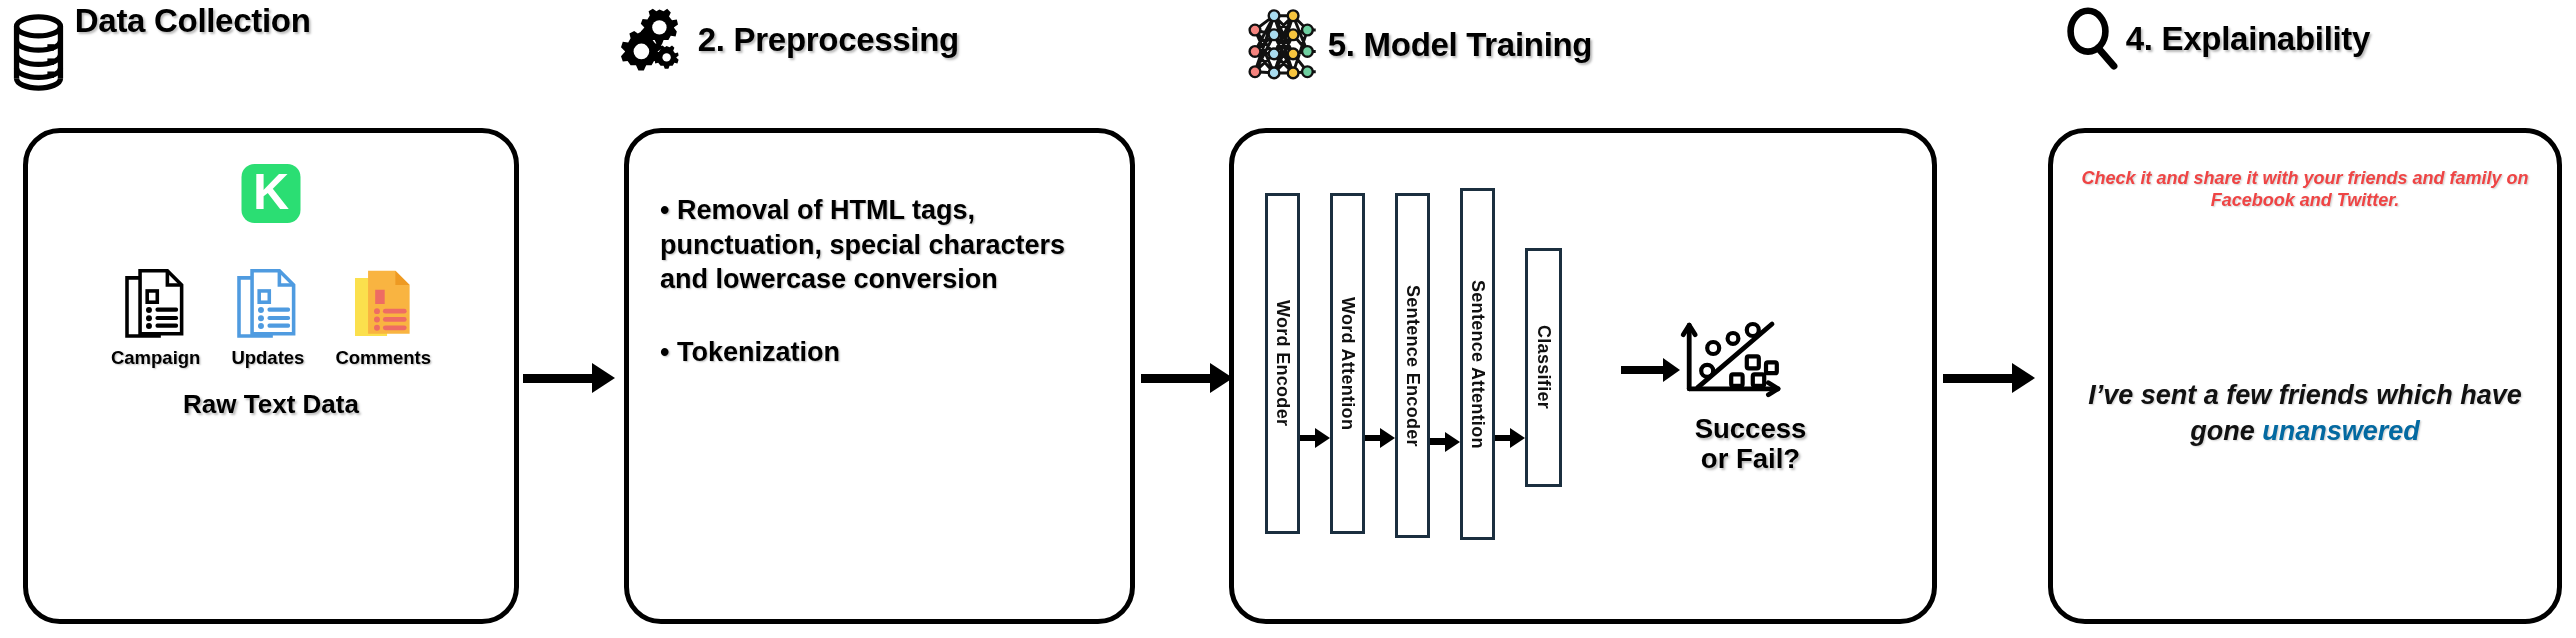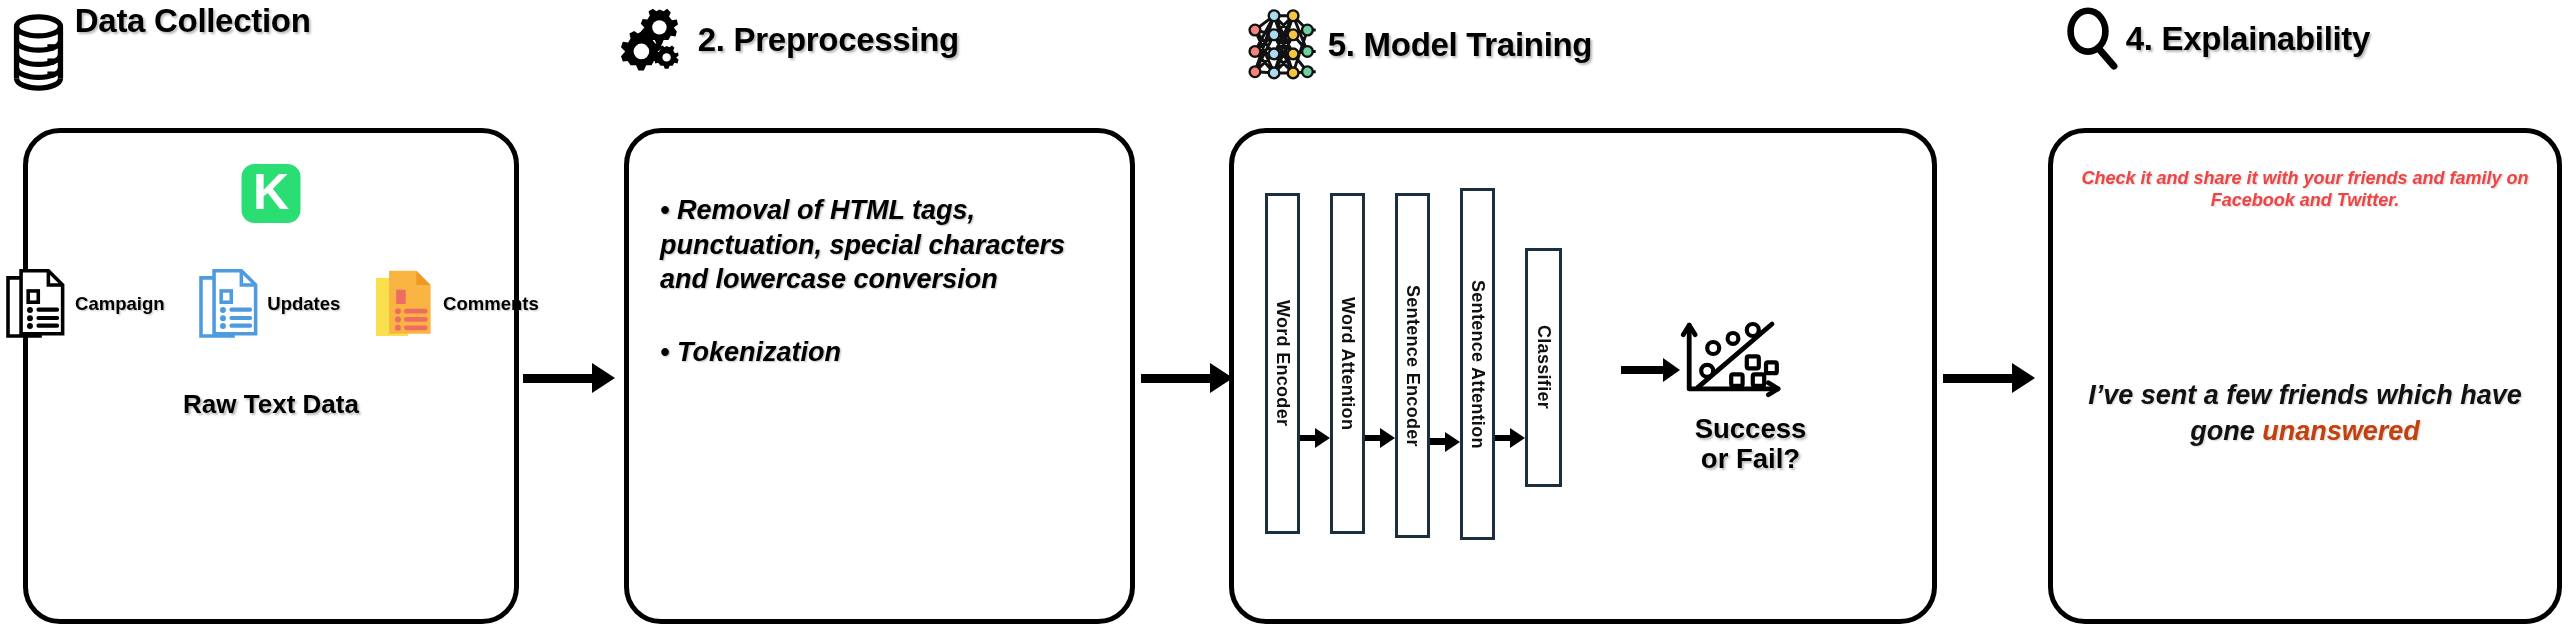--- a/index.html
+++ b/index.html
@@ -35,21 +35,21 @@
   }
 
   
   #panel1 .ks-logo{
     position:absolute;left:50%;transform:translateX(-50%);top:31px;
     width:59px;height:59px;border-radius:13px;background:#2BDE73;
     display:flex;align-items:center;justify-content:center;
   }
   .ks-k{font-size:50px;font-weight:800;color:#fff;line-height:1;margin-top:-3.6px;}
   .doc-row{position:absolute;left:0;right:0;top:133px;display:flex;justify-content:center;gap:31px;}
-  .doc-cell{display:flex;flex-direction:row;align-items:center;gap:4.8px;justify-content:flex-end;}
+  .doc-cell{display:flex;flex-direction:column;align-items:center;gap:4.8px;justify-content:flex-end;}
   .doc-caption{
     font-size:18.5px;font-weight:700;color:#000;text-shadow:1.2px 1.2px 1.8px rgba(0,0,0,.25);
   }
   .raw-label{
     position:absolute;left:0;right:0;top:256px;text-align:center;
     font-size:26px;font-weight:700;color:#000;text-shadow:1.8px 1.8px 2.4px rgba(0,0,0,.28);
   }
 
   
   .bullets{position:absolute;left:31px;right:18px;top:60px;}
@@ -83,21 +83,21 @@
   
   .xai-block{position:absolute;left:24px;right:24px;text-align:center;}
   .xai-red{
     color:#ef4444;font-style:italic;font-weight:700;font-size:18px;line-height:1.2;
     text-shadow:1.2px 1.2px 1.8px rgba(0,0,0,.18);
   }
   .xai-black{
     color:#111;font-style:italic;font-weight:700;font-size:27px;line-height:1.32;
     text-shadow:1.2px 1.2px 1.8px rgba(0,0,0,.18);
   }
-  .hl-red{color:#c2410c;text-align:right;}
+  .hl-red{color:#0369a1;text-align:right;}
   svg{display:block;}
 </style>
 </head>
 <body>
 
 <div class="canvas">
 
   <div class="stage-header" style="left:13px;top:3.6px;align-items:flex-start;">
     <span style="margin-top:9.6px;">
       <svg width="51" height="79" viewBox="0 0 86 132">
@@ -260,21 +260,21 @@
     </div>
 
     <div class="raw-label">Raw Text Data</div>
   </div>
 
   <div class="flow-arrow" style="left:523px;top:378px;">
     <div class="shaft" style="width:70px;"></div>
       <div class="head"></div>
   </div>
 
-  <div class="panel" id="panel2" style="left:624px;top:128px;width:511px;height:496px;font-style:italic;">
+  <div class="panel" id="panel2" style="left:624px;top:128px;width:511px;height:496px;">
     <div class="bullets">
       <div class="bullet">• Removal of HTML tags, punctuation, special characters and lowercase conversion</div>
       <div class="bullet" style="margin-top:37px;">• Tokenization</div>
     </div>
   </div>
 
   <div class="flow-arrow" style="left:1141px;top:378px;">
     <div class="shaft" style="width:70px;"></div>
       <div class="head"></div>
   </div>

